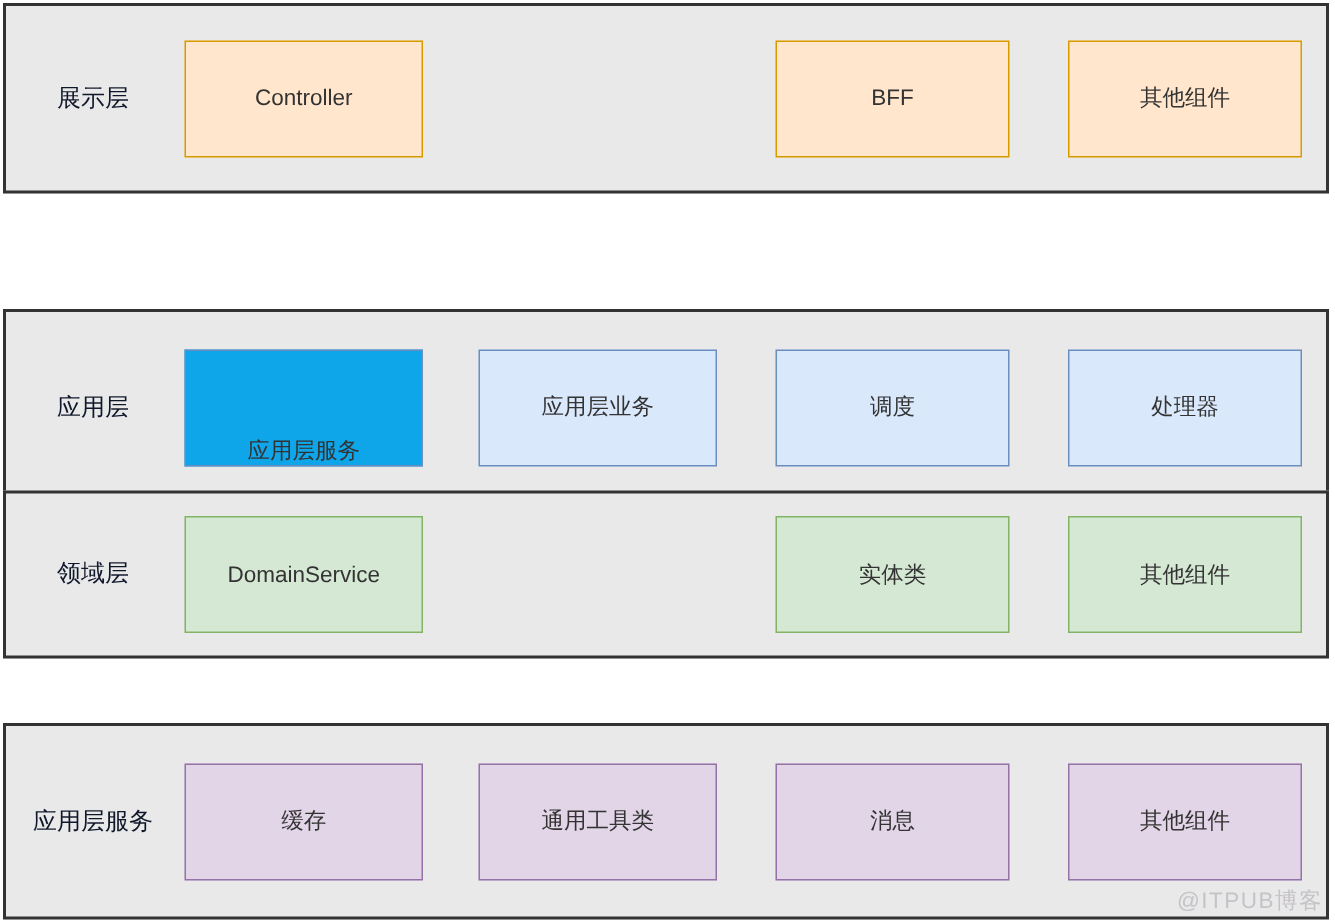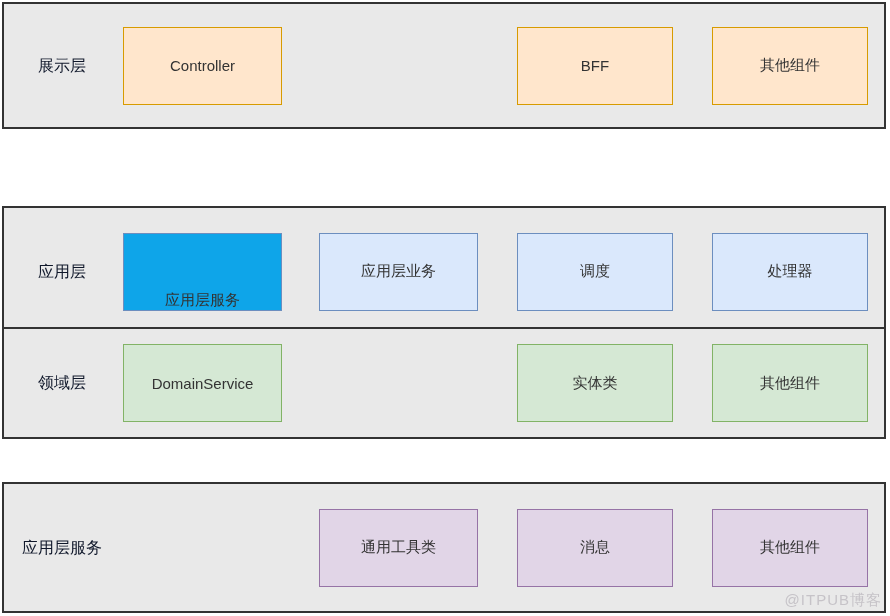--- a/index.html
+++ b/index.html
@@ -103,20 +103,23 @@
     <div class="box pos-3" style="background-color: rgb(213, 232, 212); border-color: rgb(130, 179, 102);">
       <span>实体类</span>
     </div>
     <div class="box pos-4" style="background-color: rgb(213, 232, 212); border-color: rgb(130, 179, 102);">
       <span>其他组件</span>
     </div>
   </section>
 
   <section class="band band-4" style="background-color: rgb(233, 233, 233); border-color: rgb(51, 51, 51);">
     <div class="band-label">应用层服务</div>
+    <div class="box pos-1" style="background-color: rgb(225, 213, 231); border-color: rgb(150, 115, 166);">
+      <span>缓存</span>
+    </div>
     <div class="box pos-2" style="background-color: rgb(225, 213, 231); border-color: rgb(150, 115, 166);">
       <span>通用工具类</span>
     </div>
     <div class="box pos-3" style="background-color: rgb(225, 213, 231); border-color: rgb(150, 115, 166); align-items: center;">
       <span>消息</span>
     </div>
     <div class="box pos-4" style="background-color: rgb(225, 213, 231); border-color: rgb(150, 115, 166);">
       <span>其他组件</span>
     </div>
   </section>

